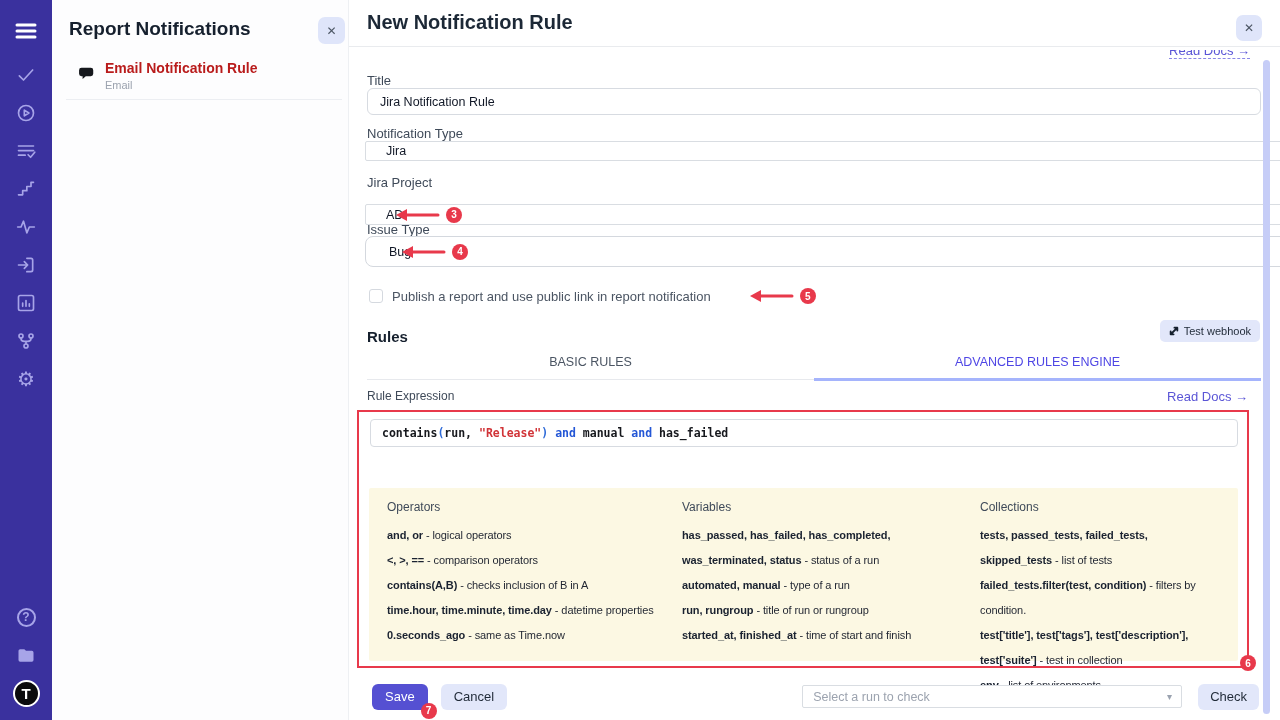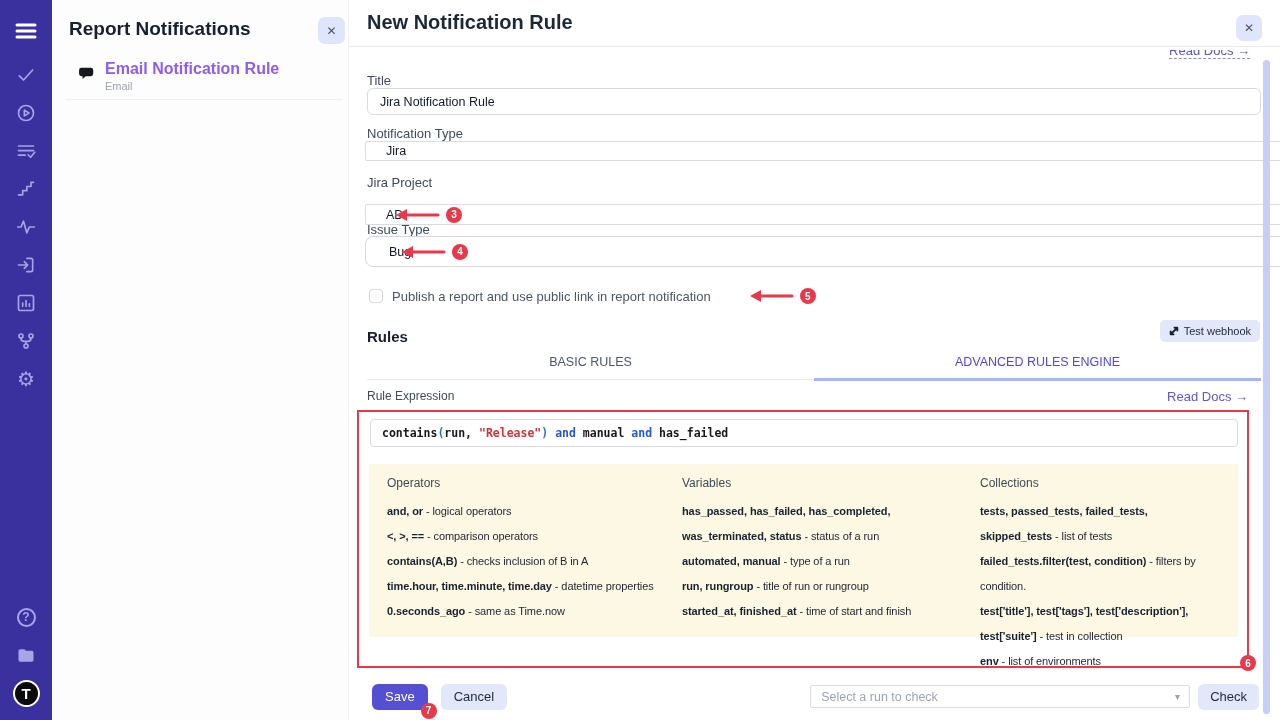--- a/index.html
+++ b/index.html
@@ -27,21 +27,21 @@
   
   .panel { position:absolute; left:52px; top:0; width:296px; height:720px; background:#fdfdfe; }
   .panel-title { position:absolute; left:17px; top:18px; font-size:19px; font-weight:bold; color:#16202e; }
   .panel-close { position:absolute; right:3px; top:17px; width:27px; height:27px; background:#dfe5fa;
     border-radius:7px; display:flex; align-items:center; justify-content:center; font-size:12px;
     color:#4b5563; cursor:pointer; border:none; }
   .notif-item { position:absolute; left:14px; right:6px; top:58px; height:42px;
     display:flex; align-items:center; gap:10px; border-bottom:1px solid #eceef2;
     padding:0 0 6px 12px; cursor:pointer; }
   .bubble-icn svg { width:17px; height:17px; fill:#16181d; }
-  .notif-title { font-size:16px; font-weight:bold; color:#8b5cf6; line-height:1.25; }
+  .notif-title { font-size:14px; font-weight:bold; color:#b91c1c; line-height:1.25; }
   .notif-sub { font-size:11px; color:#9ca3af; margin-top:1px; }
 
   
   .main { position:absolute; left:348px; top:0; width:932px; height:720px; background:#fff;
     border-left:1px solid #eef0f3; }
   .main-header { position:absolute; left:0; top:0; right:0; height:47px; border-bottom:1px solid #e9ebee; }
   .main-title { position:absolute; left:18px; top:11px; font-size:20px; font-weight:bold; color:#1c2836; }
   .main-close { position:absolute; right:18px; top:15px; width:26px; height:26px; background:#dfe5fa;
     border-radius:7px; display:flex; align-items:center; justify-content:center; font-size:12px;
     color:#4b5563; cursor:pointer; border:none; }
@@ -85,21 +85,21 @@
   .red-rect { position:absolute; left:8px; top:410px; width:892px; height:258px;
     border:2px solid #e8394b; }
   .code-box { margin:7px 9px 0 11px; height:28px; border:1px solid #d7dbe1; border-radius:4px;
     background:#fff; display:flex; align-items:center; padding:0 11px; cursor:text; }
   .code { font-family:"DejaVu Sans Mono", monospace; font-size:11.5px; font-weight:bold;
     white-space:pre; color:#16181d; }
   .code .kw { color:#2457d6; }
   .code .paren { color:#2f6bd8; }
   .code .str { color:#d13438; }
 
-  .help-panel { margin:17px 9px 0 10px; height:173px; background:#fcf8e3; border-radius:2px;
+  .help-panel { margin:41px 9px 0 10px; height:173px; background:#fcf8e3; border-radius:2px;
     padding:13px 18px 0 18px; display:grid; grid-template-columns:283px 286px 1fr; column-gap:12px; }
   .help-col-title { font-size:12px; color:#3f4a59; line-height:1; margin-bottom:10px; }
   .help-item { font-size:11px; line-height:25px; color:#1f2430; letter-spacing:-0.1px; }
   .help-item b { color:#1a2230; }
 
   .badge { width:16px; height:16px; background:#e8394b; border-radius:50%; color:#fff;
     font-size:10px; font-weight:bold; display:flex; align-items:center; justify-content:center; }
   .anno { display:flex; align-items:center; gap:6px; }
   .anno svg { width:44px; height:14px; }
   .anno svg path, .anno svg line { stroke:#e8394b; stroke-width:3; fill:none; stroke-linecap:round; }
@@ -111,21 +111,21 @@
   .footer { position:absolute; left:23px; right:21px; top:683px; height:27px; display:flex;
     align-items:center; }
   .btn { height:26px; border:none; border-radius:6px; font-size:13px; cursor:pointer;
     font-family:"Liberation Sans", sans-serif; }
   .btn-save { position:relative; background:#5550d2; color:#fff; padding:0 13px; }
   .btn-cancel { background:#e2e7fa; color:#1f2937; padding:0 13px; margin-left:13px; }
   .run-select { margin-left:auto; width:380px; height:23px; border:1px solid #d9dde2; border-radius:2px;
     display:flex; align-items:center; padding:0 10px; font-size:12.5px; color:#9ca3af;
     position:relative; cursor:pointer; background:#fff; }
   .run-select .caret { position:absolute; right:9px; color:#9aa2af; font-size:10px; }
-  .btn-check { background:#e2e7fa; color:#1f2937; padding:0 12px; margin-left:8px; }
+  .btn-check { background:#e2e7fa; color:#1f2937; padding:0 12px; margin-left:16px; }
 
   .scrollbar { position:absolute; left:1263px; top:60px; width:7px; height:654px;
     background:#c6cdf7; border-radius:4px; cursor:pointer; }
 </style>
 </head>
 <body>
 
 <div class="app">
 
   <nav class="sidebar">

